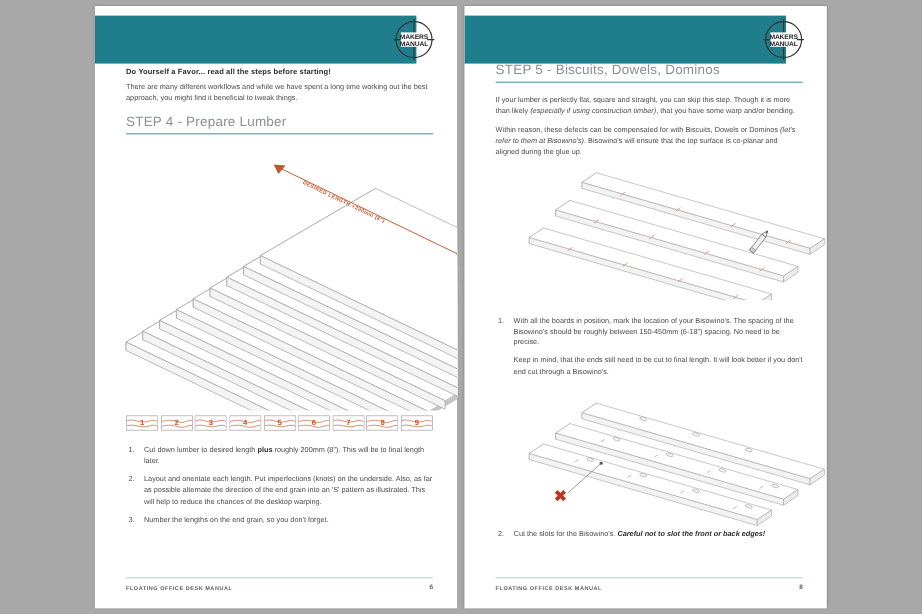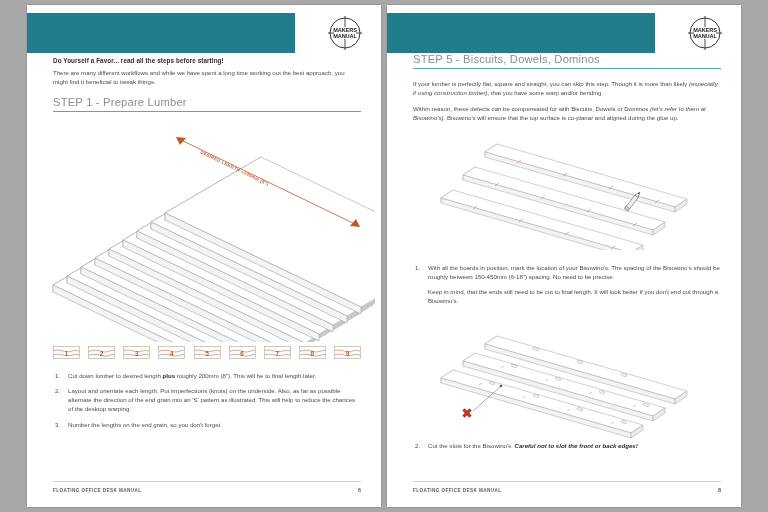--- a/index.html
+++ b/index.html
@@ -16,21 +16,21 @@
     width: 768px;
     height: 512px;
     background: #a8a8a8;
     display: flex;
     justify-content: center;
     align-items: center;
     gap: 6px;
   }
   .page {
     position: relative;
-    width: 354px;
+    width: 302px;
     height: 502px;
     background: #ffffff;
     overflow: hidden;
     box-shadow: 0 0 2px rgba(0,0,0,0.25);
   }
   .page-inner {
     position: absolute;
     inset: 0;
   }
   
@@ -198,21 +198,21 @@
           <line x1="5" y1="22" x2="39" y2="22" stroke="#333" stroke-width="0.9"></line>
           <rect x="11" y="16" width="22" height="12" fill="#fff"></rect>
           <text x="22" y="21.4" text-anchor="middle" font-family="Liberation Sans, sans-serif" font-size="5.6" font-weight="bold" fill="#262626" letter-spacing="-0.1">MAKERS</text>
           <text x="22" y="27.2" text-anchor="middle" font-family="Liberation Sans, sans-serif" font-size="5.6" font-weight="bold" fill="#262626" letter-spacing="-0.1">MANUAL</text>
         </svg>
       </div>
 
       <div class="content">
         <p class="lead-title">Do Yourself a Favor... read all the steps before starting!</p>
         <p class="body-text">There are many different workflows and while we have spent a long time working out the best approach, you might find it beneficial to tweak things.</p>
-        <h2 class="step-title">STEP 1 - Prepare Lumber</h2>
+        <h2 class="step-title">STEP 4 - Prepare Lumber</h2>
         <div class="rule"></div>
       </div>
 
       <div class="figure" style="left:18px; top:112px; width:330px; height:225px;">
         <svg viewBox="0 0 330 225" width="330" height="225">
           <g stroke="#9a9a9a" stroke-width="0.55" fill="#fdfdfd" stroke-linejoin="round">
             <g transform="translate(0,0)">
               <path d="M8,175 L8,168 L104,112 L104,119 Z"></path>
               <path d="M8,168 L104,112 L300,206 L204,262 Z" fill="#ffffff"></path>
               <path d="M8,175 L204,269 L204,262 L8,168 Z" fill="#f4f4f4"></path>

